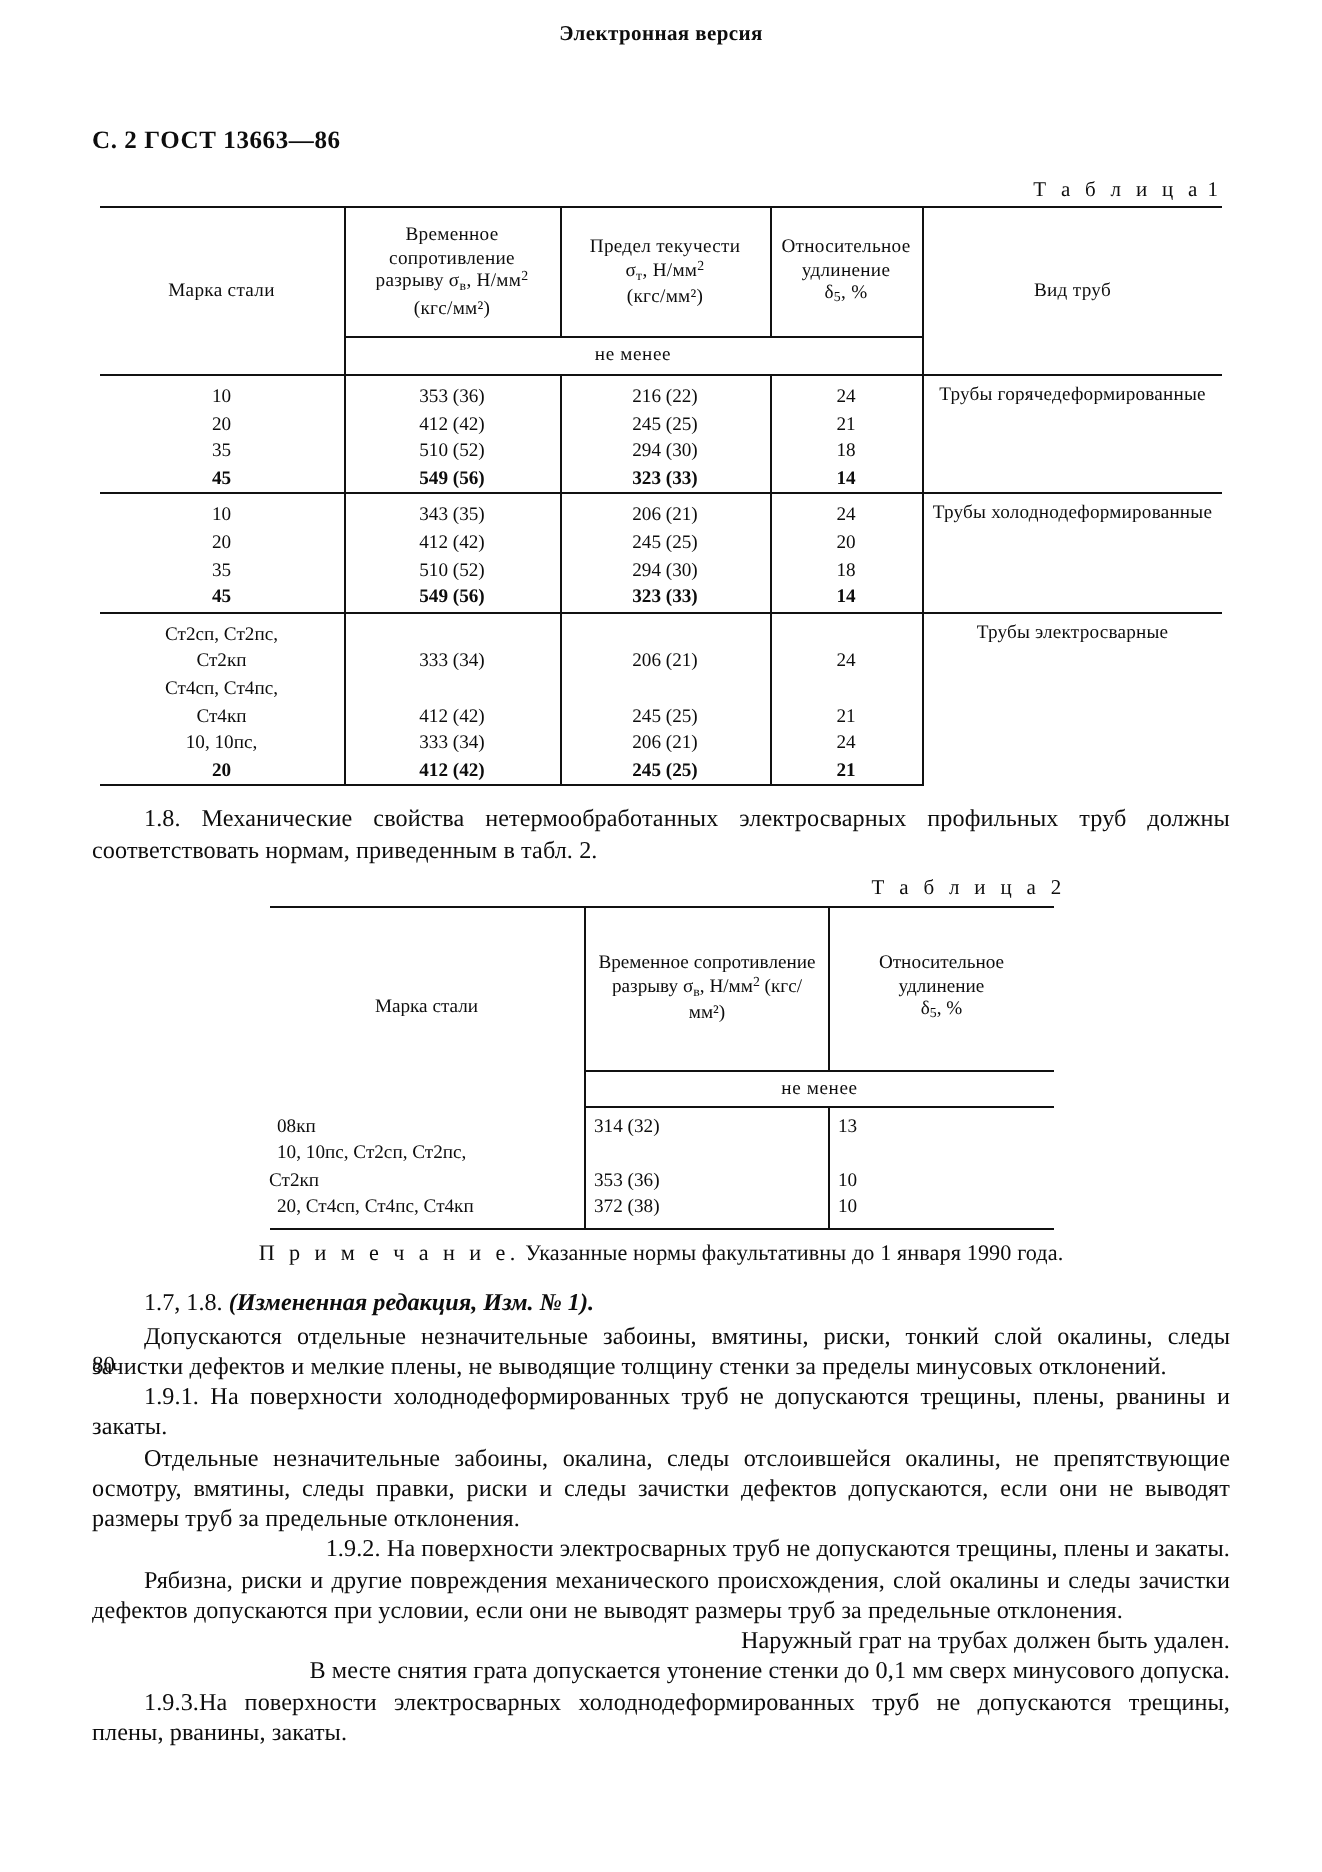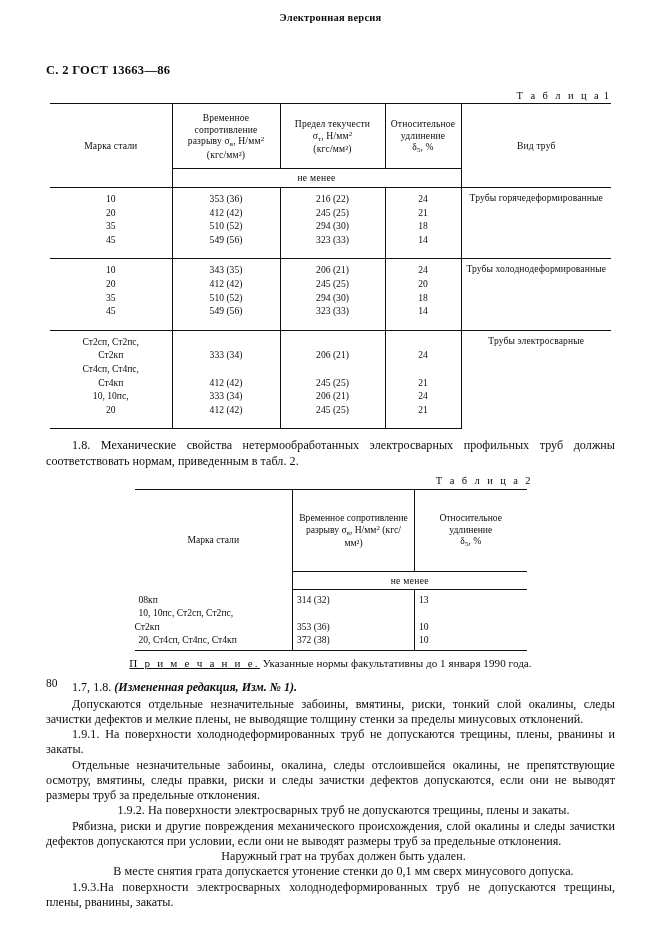--- a/index.html
+++ b/index.html
@@ -82,21 +82,21 @@
     padding: 3px 0 3px 0;
     text-align: center;
     letter-spacing: .3px;
   }
   #table1 .data td {
     padding: 0 3px;
     height: 13.6px;
     text-align: center;
   }
   #table1 .grp-first td { padding-top: 4px; }
-  #table1 .grp-last  td { padding-bottom: 12px; }
+  #table1 .grp-last  td { padding-bottom: 0; font-weight: bold; }
   #table1 .vidtrub {
     text-align: center;
     vertical-align: top;
     padding-top: 4px;
     letter-spacing: .1px;
   }
   #table1 .vidtrub-head {
     text-align: center;
     vertical-align: middle;
   }
@@ -105,21 +105,21 @@
 
   
   p.body {
     font-size: 12.1px;
     line-height: 1.26;
     margin: 0;
     text-align: justify;
     text-indent: 26px;
     letter-spacing: .05px;
   }
-  p.tight { text-align: center; }
+  p.tight { text-align: right; }
   .para-block { margin-top: 9px; }
 
   
   #table2 { width: 392px; margin: 3px auto 0 auto; }
   #table2 .hdr-cell {
     padding: 22px 4px;
     text-align: center;
     vertical-align: middle;
   }
   #table2 .nomenee {
@@ -142,21 +142,21 @@
     margin: 6px 0 1px 0;
     padding-right: 82px;
   }
 
   .note {
     font-size: 11.1px;
     margin: 6px 0 0 0;
     text-align: center;
     letter-spacing: .05px;
   }
-  .note .spaced { letter-spacing: 2.2px; text-decoration: underline; }
+  .note .spaced { letter-spacing: 2.2px; }
 
   .redaction {
     font-size: 12.1px;
     margin: 11px 0 0 0;
     text-indent: 26px;
   }
   .redaction b { font-weight: bold; font-style: italic; }
 
   .folio {
     position: absolute;

